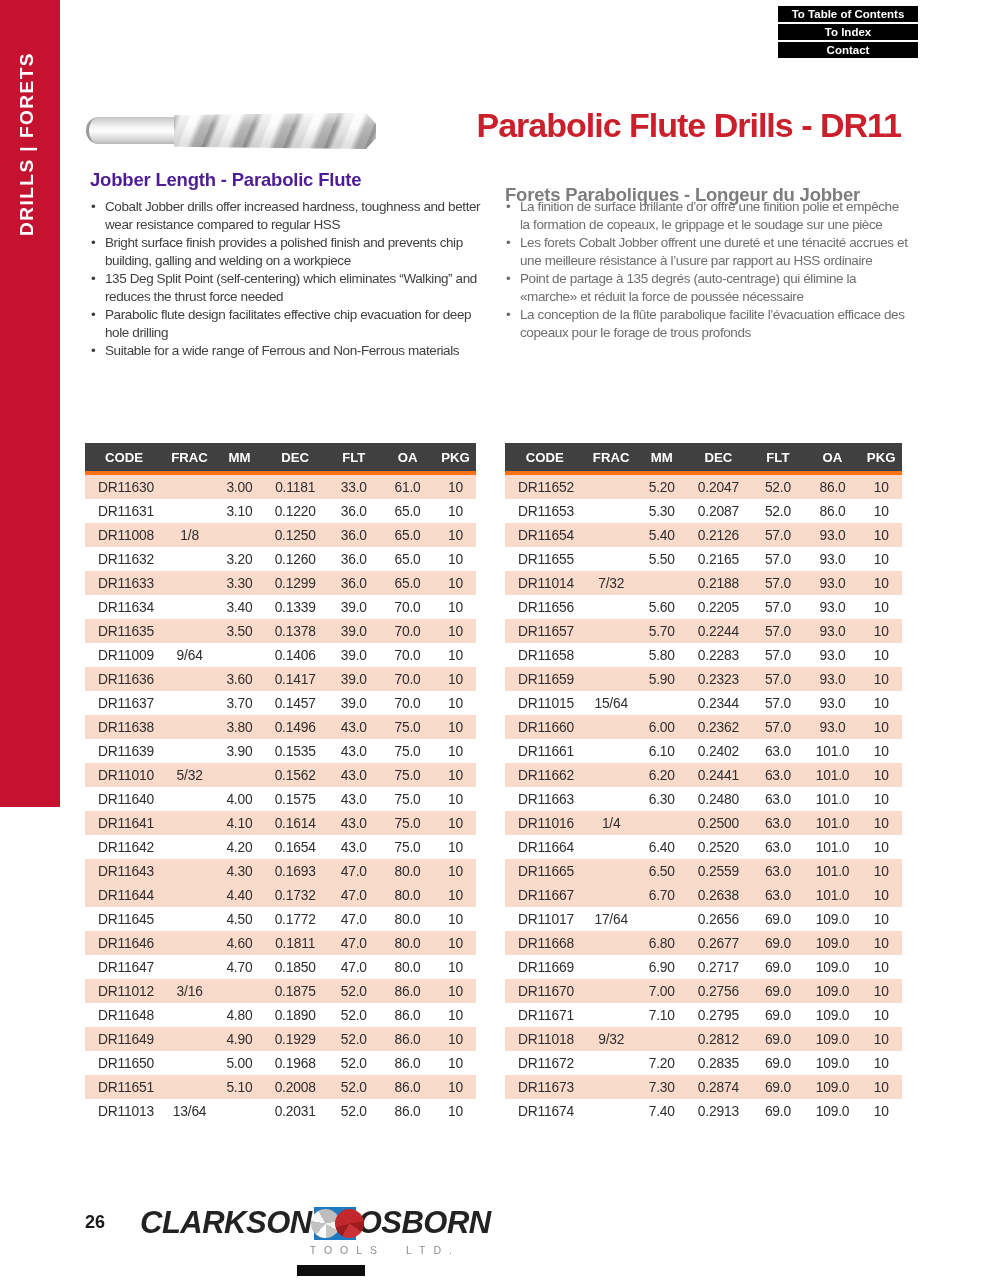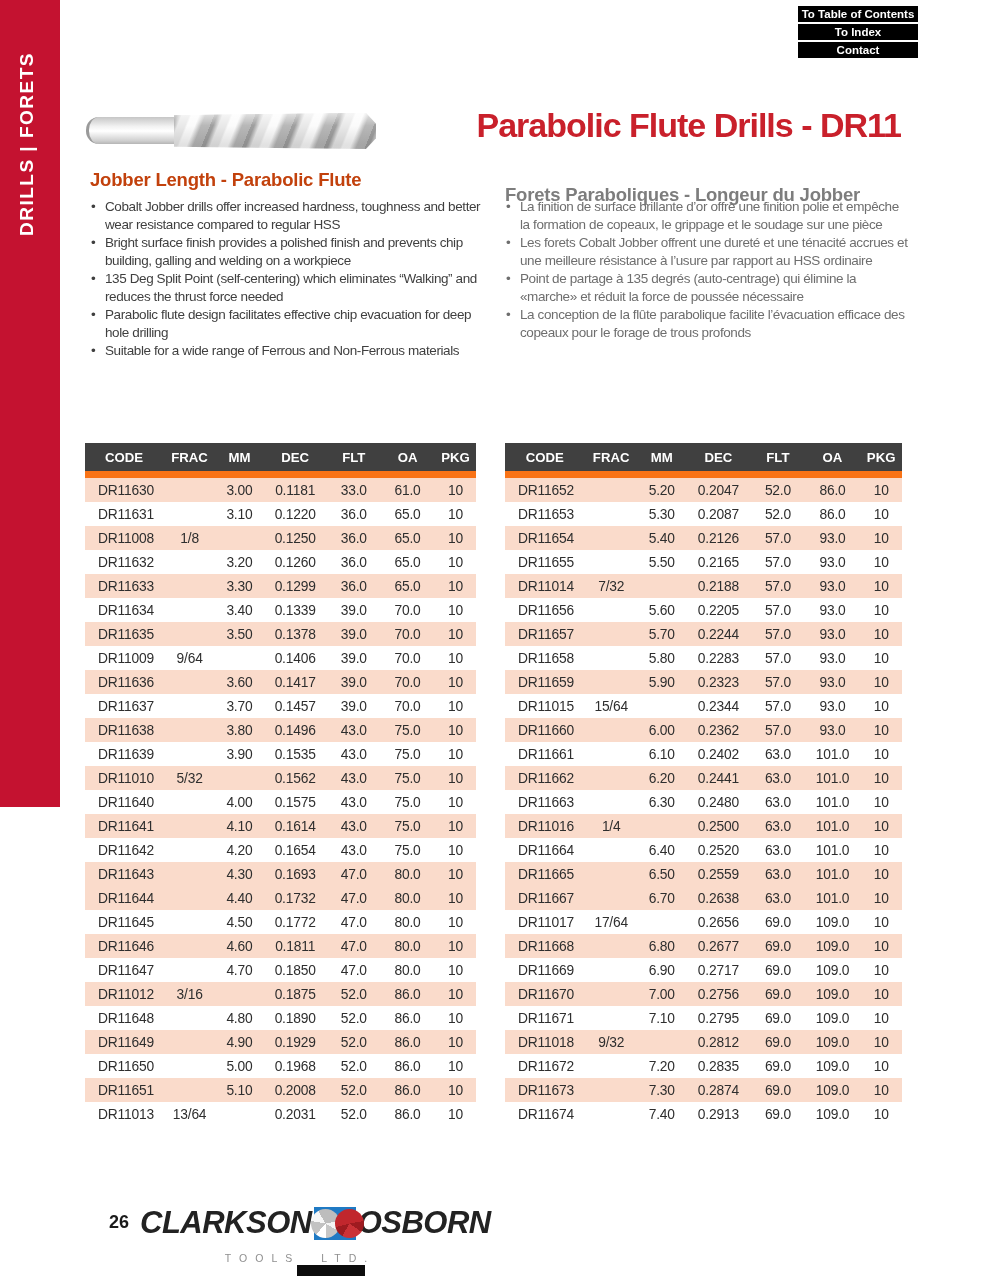--- a/index.html
+++ b/index.html
@@ -5,40 +5,40 @@
   html,body{margin:0;padding:0;background:#ffffff;}
   #page{position:relative;width:989px;height:1280px;background:#ffffff;overflow:hidden;
         font-family:"Liberation Sans","DejaVu Sans",sans-serif;}
 
   
   .sidebar{position:absolute;left:0;top:0;width:60px;height:807px;background:#c41230;}
   .sidebar-label{position:absolute;top:52px;left:16px;writing-mode:vertical-rl;
         transform:rotate(180deg);color:#fff;font-weight:bold;font-size:19px;letter-spacing:1.5px;white-space:nowrap;}
 
   
-  .nav{position:absolute;top:6px;right:71px;width:120px;display:flex;flex-direction:column;gap:2px;}
+  .nav{position:absolute;top:6px;right:71px;width:140px;display:flex;flex-direction:column;gap:2px;}
   .nav-btn{background:#000;color:#fff;font-weight:bold;font-size:11.5px;height:16px;line-height:16px;
         text-align:center;cursor:pointer;}
 
   
   .drill{position:absolute;left:86px;top:112px;width:290px;height:40px;}
   .drill .shank{position:absolute;left:0;top:5px;width:92px;height:27px;border-radius:13px 2px 2px 13px;
         background:linear-gradient(180deg,#c6c6c6,#f2f2f2 35%,#ffffff 52%,#cfcfcf 88%,#b5b5b5);
         border-left:3px solid #9a9a9a;}
   .drill .flutes{position:absolute;left:88px;top:1px;right:0;height:36px;
         clip-path:polygon(0 6%,95% 0,100% 30%,100% 70%,95% 100%,0 94%);
         background:
           linear-gradient(180deg,rgba(255,255,255,.6),rgba(255,255,255,0) 35%,rgba(0,0,0,.10) 88%),
           repeating-linear-gradient(112deg,#9f9f9f 0 3px,#e9e9e9 8px 15px,#fbfbfb 17px 24px,#b8b8b8 30px 38px);}
 
   
   .title{position:absolute;top:104px;right:88px;margin:0;font-size:34px;line-height:42px;
         font-weight:bold;color:#c9202b;letter-spacing:-1px;white-space:nowrap;}
   .heading{position:absolute;top:169px;margin:0;font-size:18.5px;font-weight:bold;letter-spacing:-0.2px;}
-  .heading.en{left:90px;color:#c2410c;}
+  .heading.en{left:90px;color:#4c1d95;}
   .heading.fr{left:505px;color:#7d7d7d;margin-top:15px;}
 
   
   .bullets{position:absolute;top:198px;margin:0;padding:0;list-style:none;
         font-size:13.5px;line-height:18px;letter-spacing:-0.4px;}
   .bullets.en{left:90px;width:398px;color:#3f3f3f;}
   .bullets.fr{left:505px;width:404px;color:#6e6e6e;}
   .bullets li{position:relative;padding-left:15px;}
   .bullets li::before{content:"\2022";position:absolute;left:1px;top:0;}
 
@@ -46,36 +46,36 @@
   .t{position:absolute;top:443px;border-collapse:separate;border-spacing:0;table-layout:fixed;
         font-size:13.8px;color:#2e2e2e;letter-spacing:-0.2px;}
   .t.left{left:85px;width:391px;}
   .t.right{left:505px;width:397px;}
   .t .c1{width:20%;} .t .c2{width:13.5%;} .t .c3{width:12%;} .t .c4{width:16.5%;}
   .t .c5{width:13.5%;} .t .c6{width:14%;} .t .c7{width:10.5%;}
   .t th{background:#404040;color:#fff;font-size:13.2px;font-weight:bold;height:28px;
         padding:0;text-align:center;letter-spacing:0;}
   .t td{height:24px;padding:0;text-align:center;white-space:nowrap;}
   .t td:first-child{text-align:left;padding-left:13px;}
-  .t tbody tr:first-child td{border-top:7px solid #f97316;}
+  .t tbody tr:first-child td{border-top:4px solid #f97316;}
   .t tr.pink td{background:#fadbcb;}
 
   
-  .pageno{position:absolute;left:85px;top:1212px;font-size:18px;font-weight:bold;color:#1a1a1a;margin-left:24px;}
+  .pageno{position:absolute;left:85px;top:1212px;font-size:18px;font-weight:bold;color:#1a1a1a;}
   .logo{position:absolute;left:140px;top:1206px;width:320px;}
   .logo-row{display:flex;align-items:center;}
   .logo-word{font-size:31px;font-weight:bold;color:#222;letter-spacing:-0.5px;line-height:34px;font-style:italic;}
   .logo-icon{position:relative;width:42px;height:33px;background:#1f7ac4;margin:0 2px;flex:0 0 auto;}
   .swirl-gray{position:absolute;left:-3px;top:2px;width:29px;height:29px;border-radius:50%;
         background:conic-gradient(from 30deg,#bdbdbd 0 50deg,#f4f4f4 50deg 90deg,#c6c6c6 90deg 150deg,
         #ffffff 150deg 190deg,#c2c2c2 190deg 250deg,#f6f6f6 250deg 300deg,#bdbdbd 300deg 360deg);}
   .swirl-red{position:absolute;right:-8px;top:2px;width:29px;height:29px;border-radius:50%;
         background:conic-gradient(from 0deg,#c1272d 0 80deg,#9e1b20 80deg 125deg,#cb3237 125deg 210deg,
         #9e1b20 210deg 255deg,#c1272d 255deg 360deg);}
-  .logo-sub{margin-top:12px;text-align:center;font-size:10.5px;color:#8f8f8f;
+  .logo-sub{margin-top:4px;text-align:right;font-size:10.5px;color:#8f8f8f;
         letter-spacing:8px;word-spacing:10px;}
   .logo-bar{position:absolute;left:157px;top:59px;width:68px;height:11px;background:#0d0d0d;}
 </style>
 </head>
 <body>
 
 <div id="page">
 
   <div class="sidebar">
     <span class="sidebar-label">DRILLS | FORETS</span>

